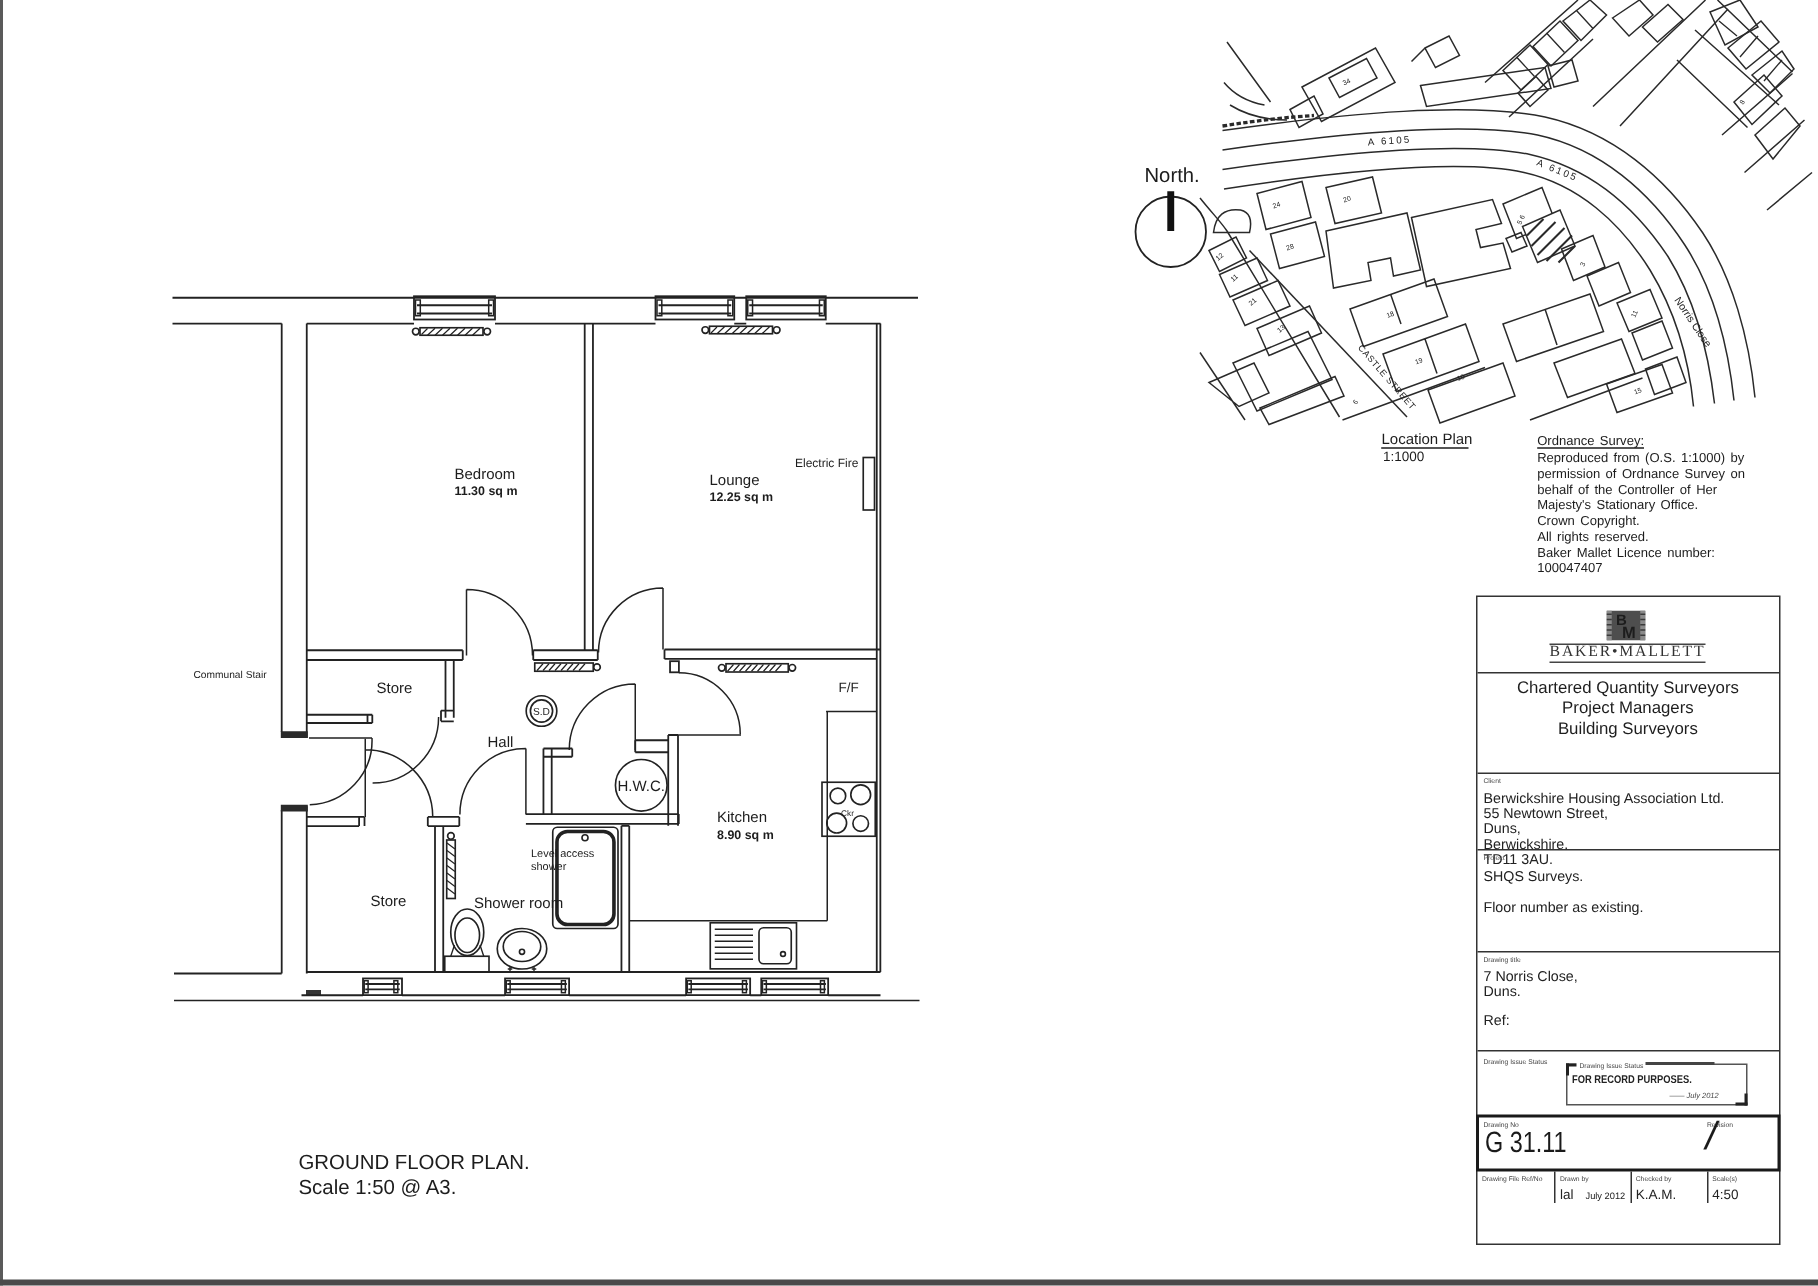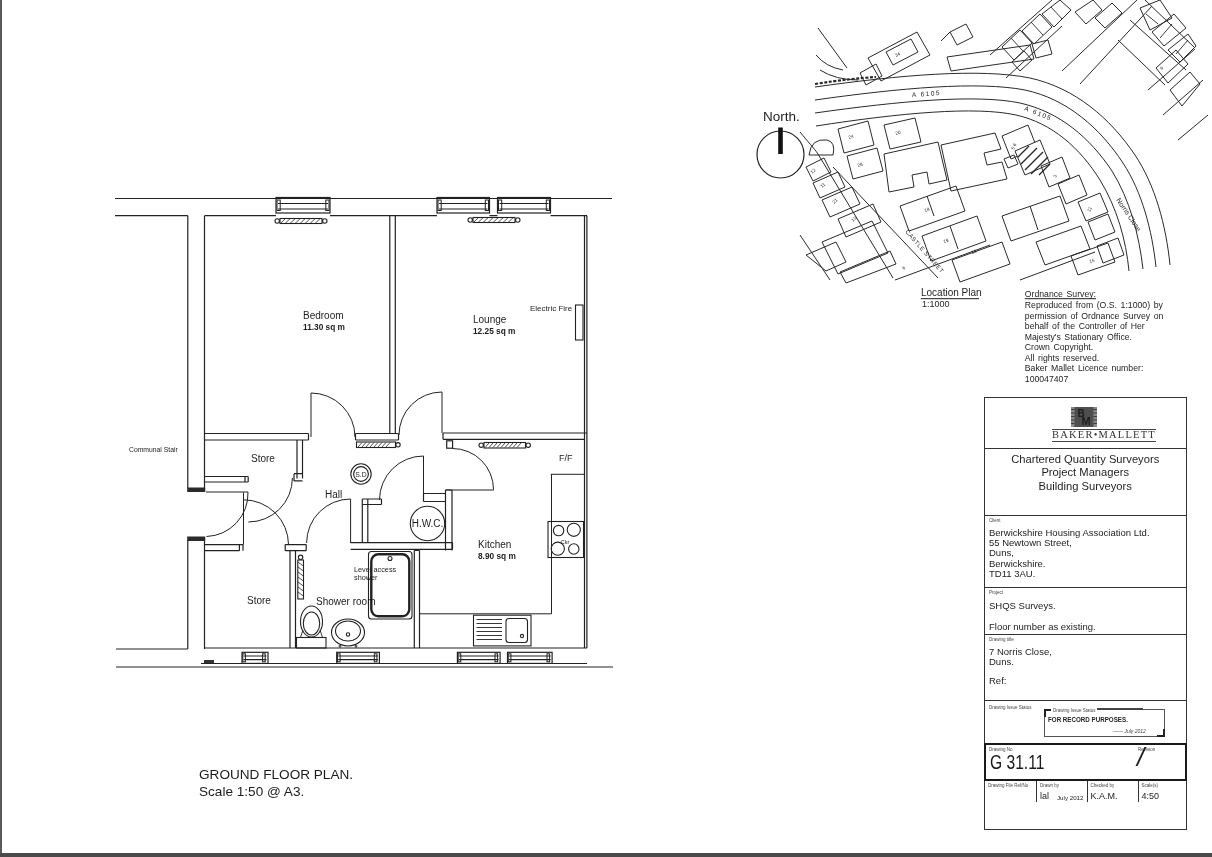--- a/index.html
+++ b/index.html
@@ -424,33 +424,33 @@
 
     <svg class="abs" style="left:86px;top:9px;" width="26" height="20" viewBox="0 0 26 20">
       <rect x="0" y="0" width="26" height="20" fill="#4e4e4e"></rect>
       <rect x="0" y="0" width="3.5" height="20" fill="#8a8a8a"></rect>
       <rect x="22.5" y="0" width="3.5" height="20" fill="#8a8a8a"></rect>
       <path d="M0,2.5 h3.5 M0,6 h3.5 M0,9.5 h3.5 M0,13 h3.5 M0,16.5 h3.5 M22.5,2.5 h3.5 M22.5,6 h3.5 M22.5,9.5 h3.5 M22.5,13 h3.5 M22.5,16.5 h3.5" stroke="#3a3a3a" stroke-width="1"></path>
       <text x="10" y="9.5" font-size="10" font-weight="bold" fill="#fff" text-anchor="middle" font-family="Liberation Serif">B</text>
       <text x="15" y="18" font-size="11" font-weight="bold" fill="#fff" text-anchor="middle" font-family="Liberation Serif">M</text>
     </svg>
 
-    <div class="abs" style="left:48px;top:31px;width:104px;border-top:1px solid #444;border-bottom:1px solid #444;padding:0.5px 0 1px 0;text-align:center;font-family:'Liberation Serif',serif;font-size:10.5px;letter-spacing:1.2px;color:#333;margin-left:19px;">BAKER•MALLETT</div>
+    <div class="abs" style="left:48px;top:31px;width:104px;border-top:1px solid #444;border-bottom:1px solid #444;padding:0.5px 0 1px 0;text-align:center;font-family:'Liberation Serif',serif;font-size:10.5px;letter-spacing:1.2px;color:#333;">BAKER•MALLETT</div>
   </div>
 
   <div class="abs" style="left:0;top:50px;width:100%;height:50.5px;border-top:1px solid #333;text-align:center;font-size:11.2px;line-height:13.6px;padding-top:4px;color:#1e1e1e;">
     Chartered Quantity Surveyors<br>Project Managers<br>Building Surveyors
   </div>
 
   <div class="abs" style="left:0;top:117px;width:100%;height:67.5px;border-top:1px solid #333;padding:2px 0 0 4px;">
     <div style="font-size:4.5px;line-height:5px;color:#444;">Client</div>
     <div style="margin-top:5px;">Berwickshire Housing Association Ltd.<br>55 Newtown Street,<br>Duns,<br>Berwickshire.<br>TD11 3AU.</div>
   </div>
 
-  <div class="abs" style="left:0;top:168px;width:100%;height:68px;border-top:1px solid #333;padding:2px 0 0 4px;margin-top:21px;">
+  <div class="abs" style="left:0;top:168px;width:100%;height:68px;border-top:1px solid #333;padding:2px 0 0 4px;">
     <div style="font-size:4.5px;line-height:5px;color:#444;">Project</div>
     <div style="margin-top:6px;">SHQS Surveys.</div>
     <div style="margin-top:11px;">Floor number as existing.</div>
   </div>
 
   <div class="abs" style="left:0;top:236px;width:100%;height:66px;border-top:1px solid #333;padding:2px 0 0 4px;">
     <div style="font-size:4.5px;line-height:5px;color:#444;">Drawing title</div>
     <div style="margin-top:5px;">7 Norris Close,<br>Duns.</div>
     <div style="margin-top:9px;">Ref:</div>
   </div>

